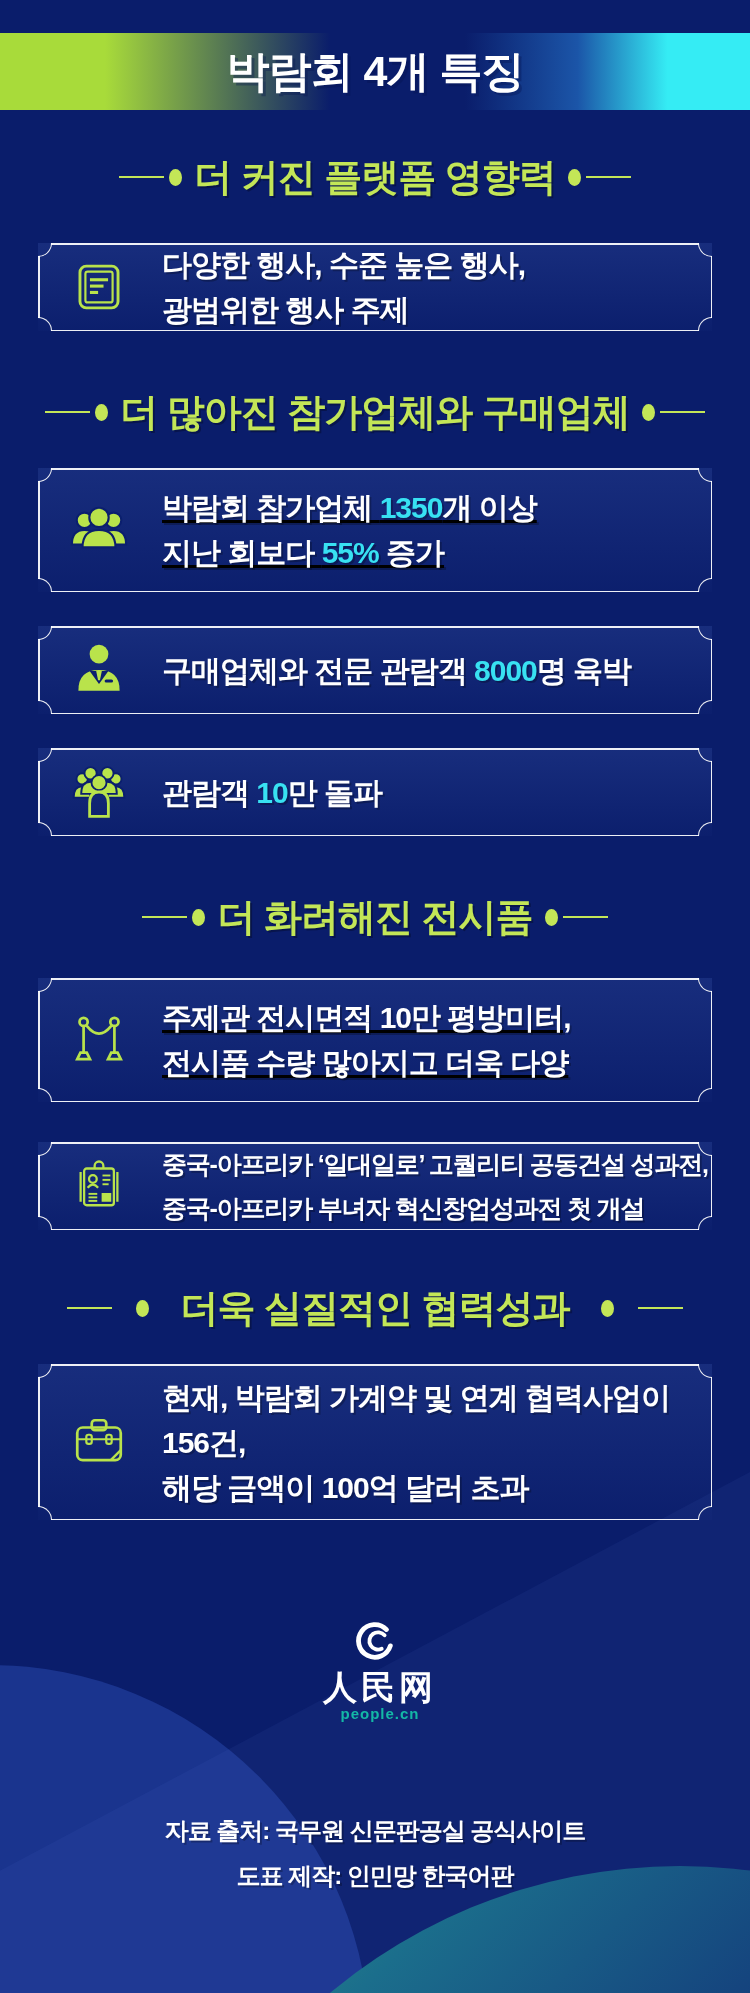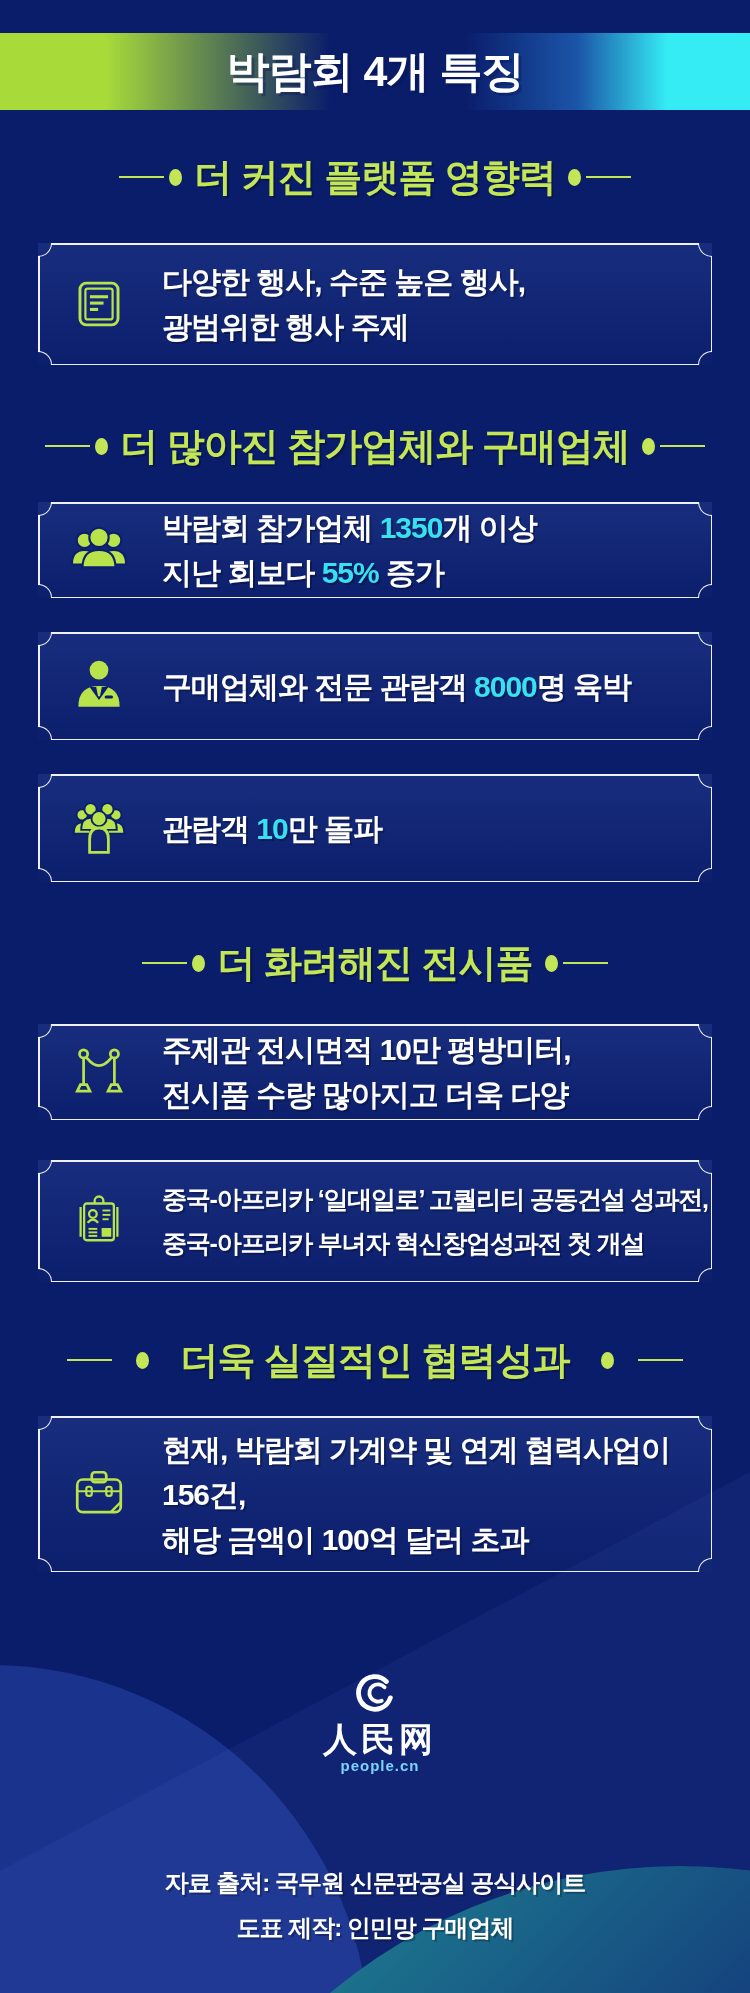--- a/index.html
+++ b/index.html
@@ -24,39 +24,39 @@
   .dot.right{margin:0 5px 0 0;}
   .mt-sec1{margin-top:48px;} .mt-sec2{margin-top:62px;} .mt-sec3{margin-top:62px;} .mt-sec4{margin-top:59px;gap:19px;}
 
   .plaque{position:relative;margin:0 38px;background:linear-gradient(180deg,rgba(96,130,220,.16),rgba(96,130,220,.02));}
   .card-inner{position:relative;height:100%;display:flex;align-items:center;}
   .icon-wrap{width:66px;margin-left:28px;flex-shrink:0;display:flex;align-items:center;justify-content:center;}
   .card-text{margin-left:30px;color:#ffffff;font-size:30px;letter-spacing:-1px;line-height:45px;
              text-shadow:2px 2px 0 rgba(0,0,0,.25);}
   .card-text.small{font-size:25px;line-height:44px;letter-spacing:-1.2px;}
   .hl{color:#38e1f2;}
-  .h122{height:122px;} .h124{height:96px;} .h88{height:108px;} .h126{height:156px;}
+  .h122{height:88px;} .h124{height:124px;text-decoration:underline;} .h88{height:88px;} .h126{height:156px;}
   .mt-c1{margin-top:47px;} .mt-c2{margin-top:37px;} .mt-c34{margin-top:34px;}
   .mt-c5{margin-top:42px;} .mt-c6{margin-top:40px;} .mt-c7{margin-top:37px;}
 
   .pe{position:absolute;background:rgba(255,255,255,.93);}
   .pe.t{top:0;left:13px;right:13px;height:1.5px;}
   .pe.b{bottom:0;left:13px;right:13px;height:1.5px;}
   .pe.l{left:0;top:13px;bottom:13px;width:1.5px;}
   .pe.r{right:0;top:13px;bottom:13px;width:1.5px;}
   .pc{position:absolute;width:13px;height:13px;border:0 solid rgba(255,255,255,.93);}
   .pc.tl{top:0;left:0;border-bottom-right-radius:100%;border-bottom-width:1.5px;border-right-width:1.5px;}
   .pc.tr{top:0;right:0;border-bottom-left-radius:100%;border-bottom-width:1.5px;border-left-width:1.5px;}
   .pc.bl{bottom:0;left:0;border-top-right-radius:100%;border-top-width:1.5px;border-right-width:1.5px;}
   .pc.br{bottom:0;right:0;border-top-left-radius:100%;border-top-width:1.5px;border-left-width:1.5px;}
 
   .logo{margin-top:100px;display:flex;align-items:center;justify-content:center;flex-direction:column;}
   .logo-txt{margin-left:10px;display:flex;flex-direction:column;align-items:center;}
   .logo-cn{color:#ffffff;font-size:34px;letter-spacing:4px;line-height:34px;}
-  .logo-domain{color:#7dd3fc;font-size:15px;letter-spacing:1px;margin-top:1px;}
+  .logo-domain{color:#14b8a6;font-size:15px;letter-spacing:1px;margin-top:1px;}
 
   .footer{margin-top:86px;text-align:center;color:#ffffff;font-size:24px;line-height:45px;
           letter-spacing:-1px;text-shadow:2px 2px 0 rgba(0,0,0,.25);}
 </style>
 </head>
 <body>
 
 <div class="page">
 
   <div class="decor circle-bl"></div>
@@ -320,17 +320,17 @@
         </svg>
       </span>
       <span class="logo-txt">
         <span class="logo-cn">人民网</span>
         <span class="logo-domain">people.cn</span>
       </span>
     </div>
 
     <div class="footer">
       <div>자료 출처: 국무원 신문판공실 공식사이트</div>
-      <div>도표 제작: 인민망 구매업체</div>
+      <div>도표 제작: 인민망 한국어판</div>
     </div>
 
   </div>
 </div>
 
 </body></html>

